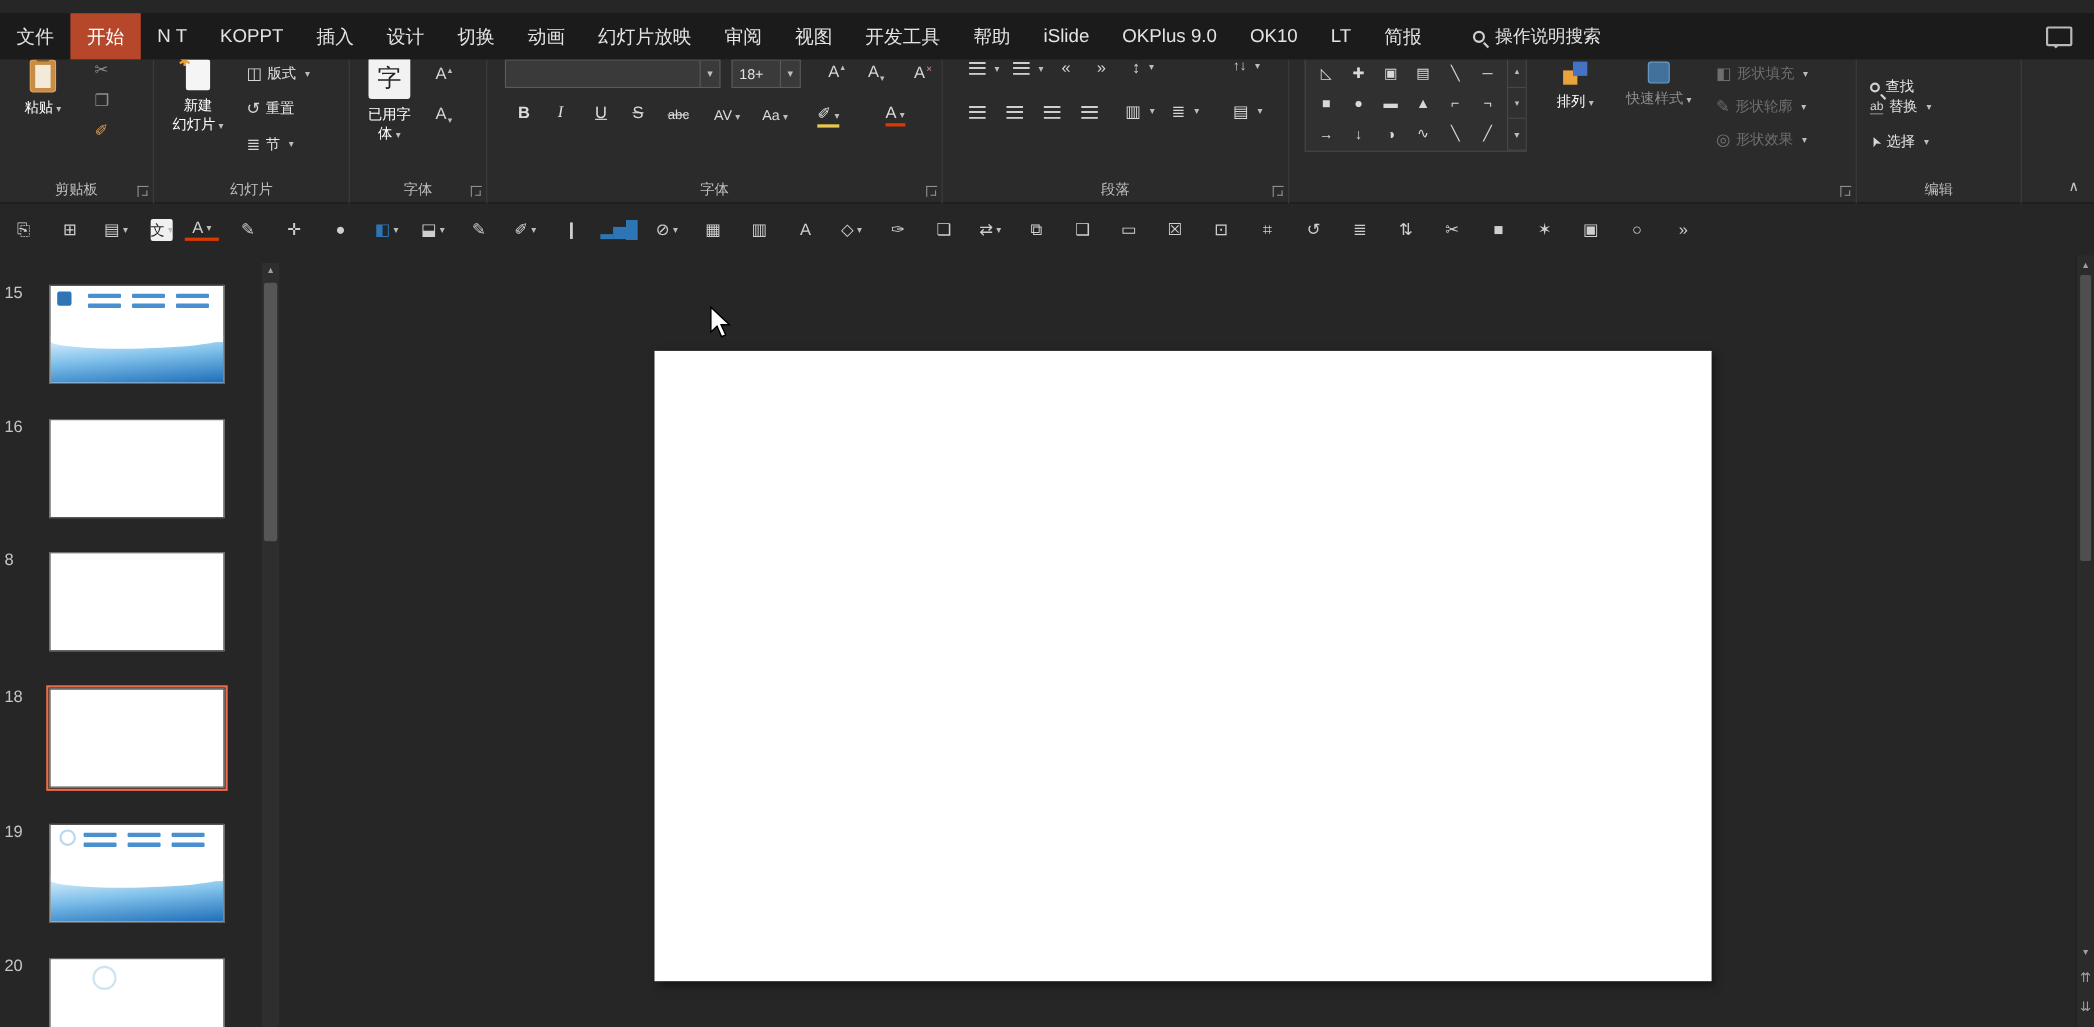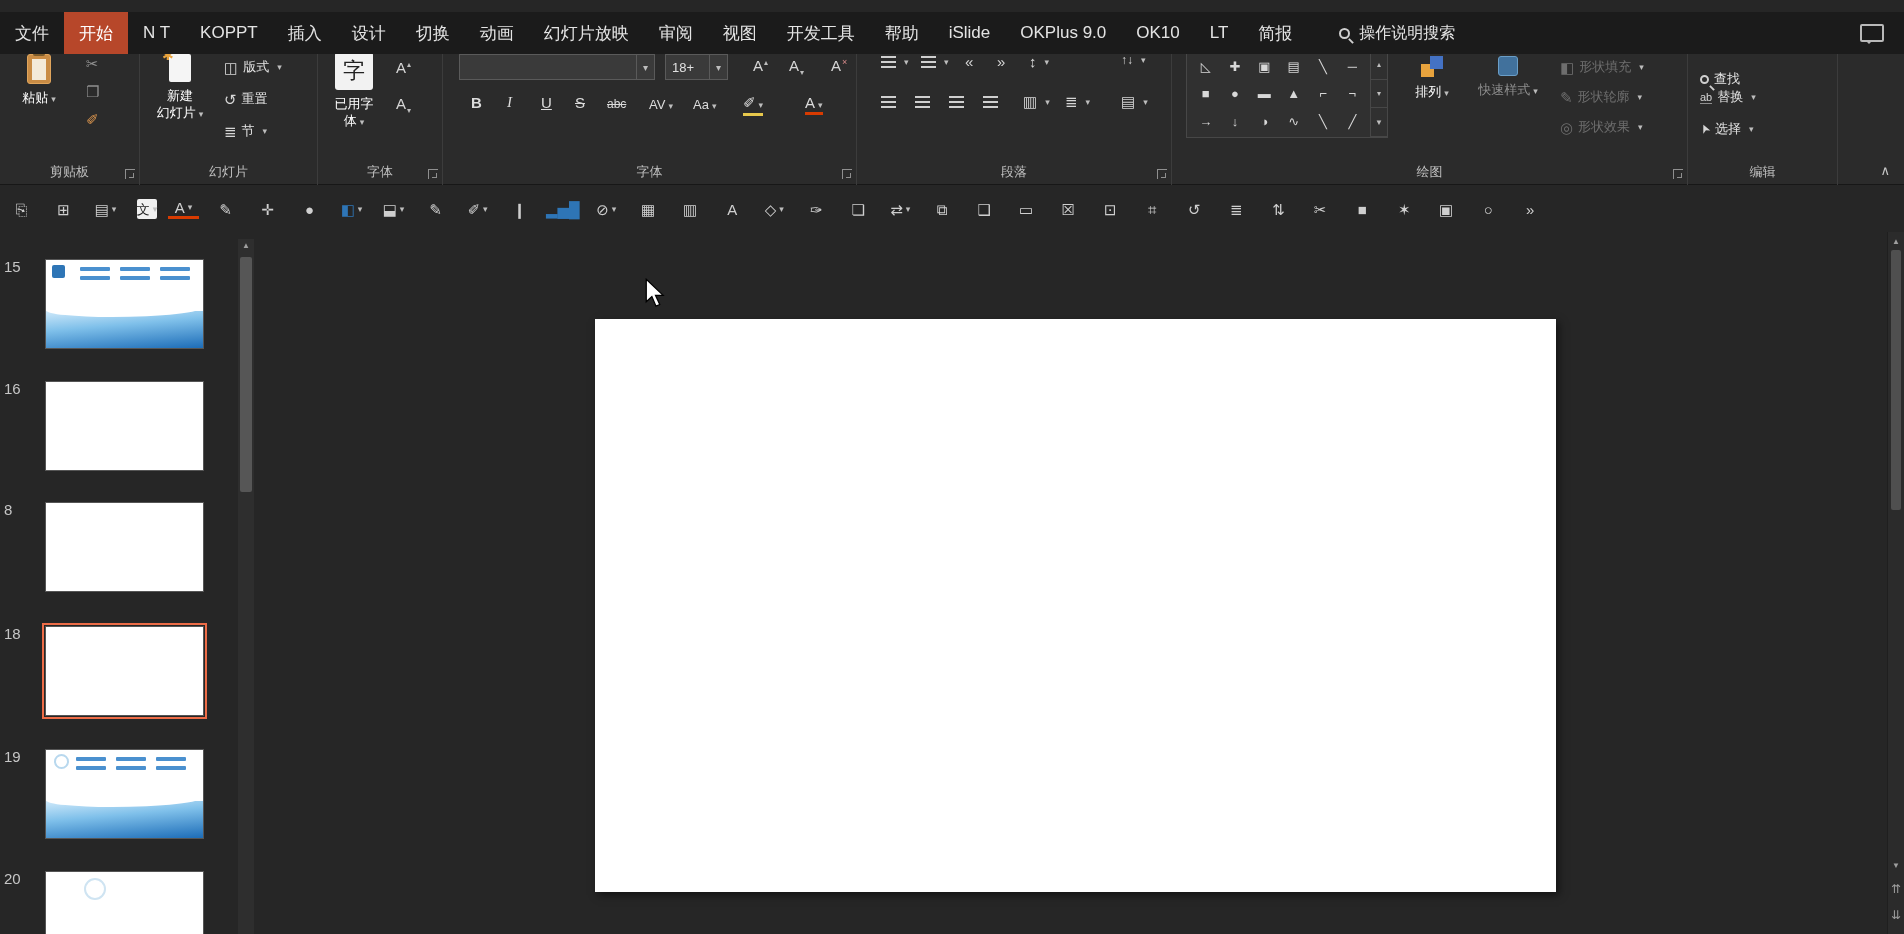--- a/index.html
+++ b/index.html
@@ -302,21 +302,20 @@
         <span>形状填充</span>
       </div>
     <div class="sbtn disabled dd" style="left:388px;top:46px">
         <span class="icn">✎</span>
         <span>形状轮廓</span>
       </div>
     <div class="sbtn disabled dd" style="left:388px;top:76px">
         <span class="icn">◎</span>
         <span>形状效果</span>
       </div>
-    <div class="glabel">绘图</div>
     <div class="launcher"></div>
   </div>
 
   <div class="rg g-edit">
     <div class="sbtn" style="left:12px;top:28px">
         <span class="mag" style="width:9px;height:9px"></span>
         <span>查找</span>
       </div>
     <div class="sbtn dd" style="left:12px;top:46px">
         <span class="rep">ab</span>

